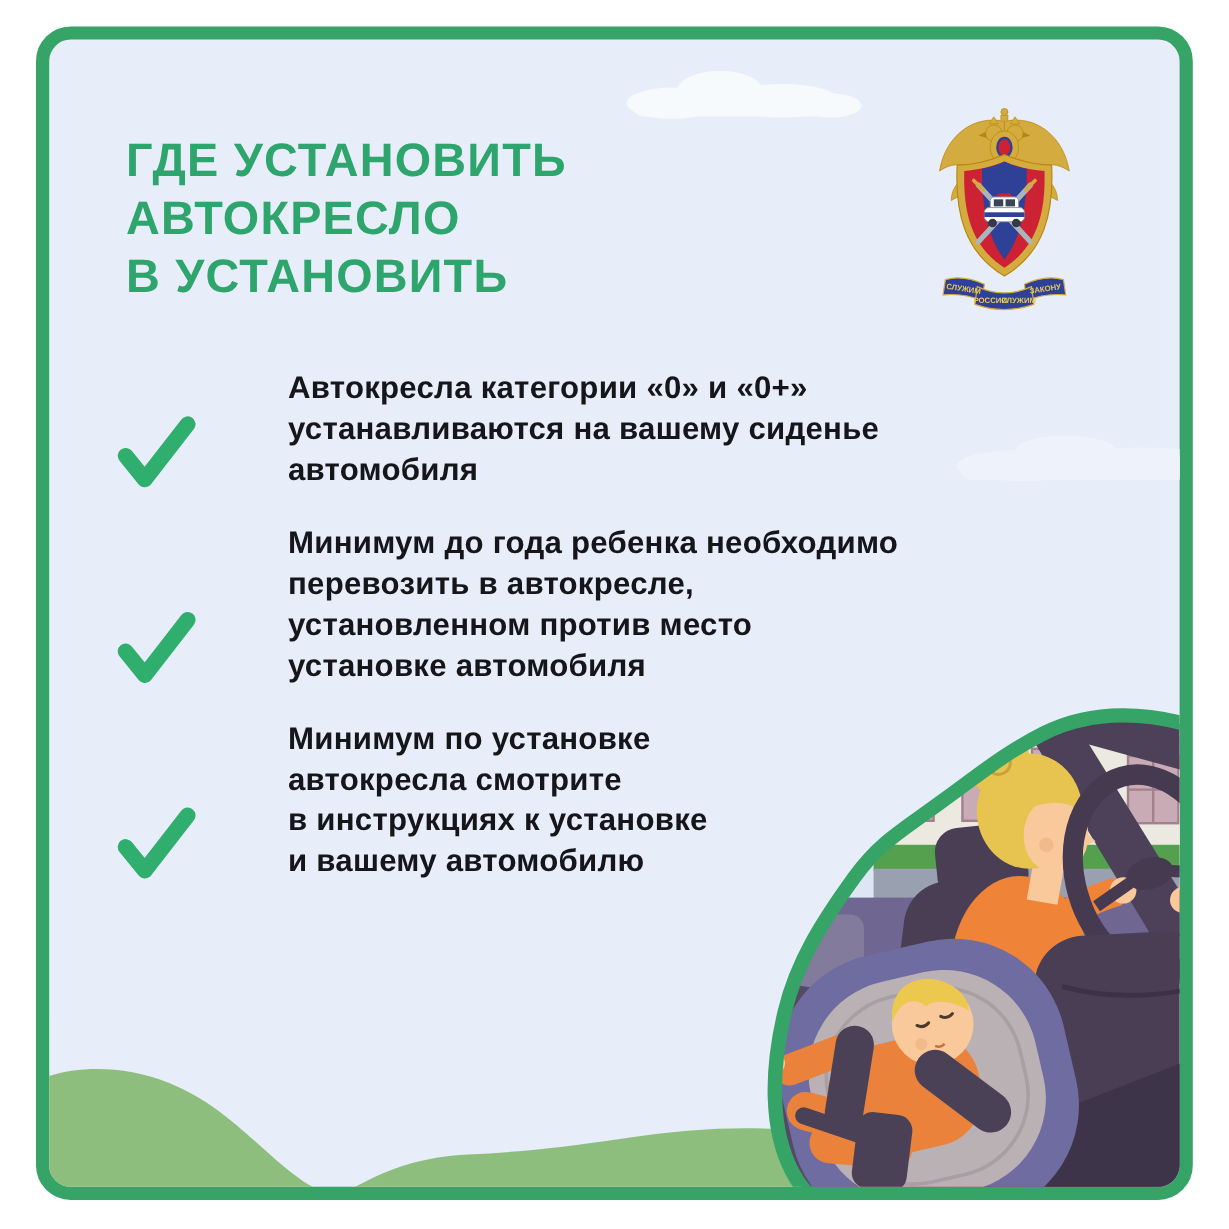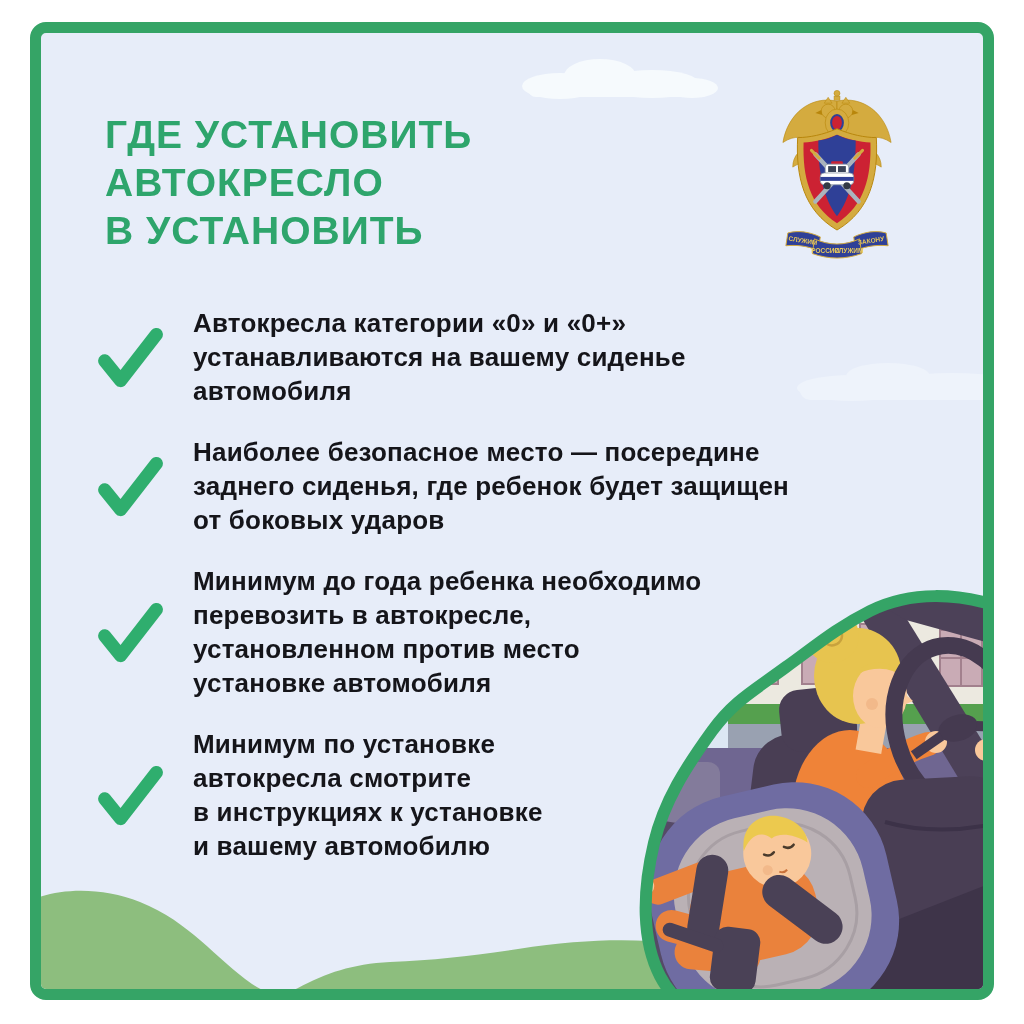--- a/index.html
+++ b/index.html
@@ -1,26 +1,26 @@
 <!DOCTYPE html>
 <html><head>
 <meta charset="utf-8">
 <style>
   html,body{margin:0;padding:0;background:#ffffff;}
   .poster{position:relative;width:1024px;height:1024px;background:#ffffff;overflow:hidden;
           font-family:"Liberation Sans",sans-serif;}
   .card{position:absolute;left:30px;top:22px;width:964px;height:978px;box-sizing:border-box;
-        border:11px solid #35a466;border-radius:16px;background:#e7edf9;overflow:hidden;}
+        border:11px solid #35a466;border-radius:29px;background:#e7edf9;overflow:hidden;}
   .layer{position:absolute;left:-41px;top:-33px;width:1024px;height:1024px;pointer-events:none;}
   .title{position:absolute;left:64px;top:78px;color:#2ea56c;font-weight:bold;
          font-size:39px;line-height:48px;letter-spacing:1px;}
   .title span{display:block;}
   .emblem{position:absolute;left:737px;top:52px;width:118px;height:174px;}
   .checklist{position:absolute;left:56px;top:273px;width:810px;}
-  .check-item{display:flex;align-items:center;margin-bottom:27px;}
+  .check-item{display:flex;align-items:flex-end;margin-bottom:27px;gap:47px;}
   .check{width:68px;height:62px;flex:none;margin-top:2px;margin-right:28px;}
   .check-text{font-weight:bold;font-size:26px;line-height:34px;color:#15151a;letter-spacing:0.2px;}
   .check-text span{display:block;}
 </style>
 </head>
 <body>
 
 <div class="poster">
   <div class="card">
 
@@ -109,30 +109,20 @@
         <svg class="check" viewBox="0 0 72 66" aria-hidden="true">
           <path d="M8 36 L25 57 L63 8" fill="none" stroke="#2fae6e" stroke-width="14" stroke-linecap="round" stroke-linejoin="round"></path>
         </svg>
         <div class="check-text">
           <span>Автокресла категории «0» и «0+»</span>
           <span>устанавливаются на вашему сиденье</span>
           <span>автомобиля</span>
         </div>
       </div>
 
-      <div class="check-item">
-        <svg class="check" viewBox="0 0 72 66" aria-hidden="true">
-          <path d="M8 36 L25 57 L63 8" fill="none" stroke="#2fae6e" stroke-width="14" stroke-linecap="round" stroke-linejoin="round"></path>
-        </svg>
-        <div class="check-text">
-          <span>Наиболее безопасное место — посередине</span>
-          <span>заднего сиденья, где ребенок будет защищен</span>
-          <span>от боковых ударов</span>
-        </div>
-      </div>
 
       <div class="check-item">
         <svg class="check" viewBox="0 0 72 66" aria-hidden="true">
           <path d="M8 36 L25 57 L63 8" fill="none" stroke="#2fae6e" stroke-width="14" stroke-linecap="round" stroke-linejoin="round"></path>
         </svg>
         <div class="check-text">
           <span>Минимум до года ребенка необходимо</span>
           <span>перевозить в автокресле,</span>
           <span>установленном против место</span>
           <span>установке автомобиля</span>

